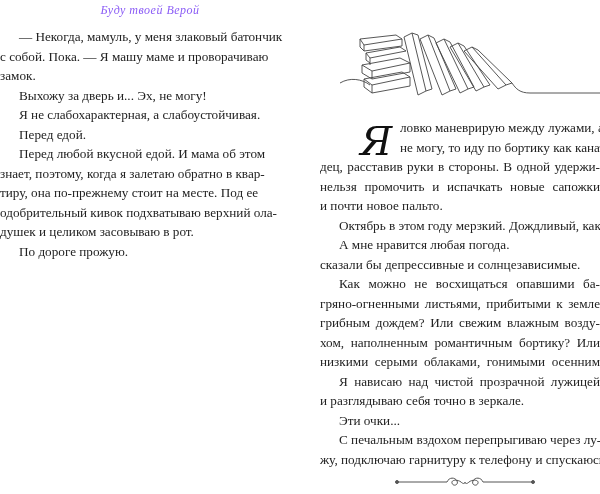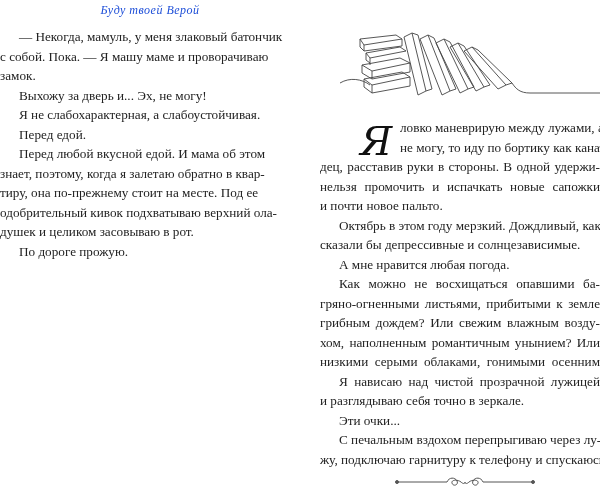--- a/index.html
+++ b/index.html
@@ -8,21 +8,21 @@
       font-family: "Liberation Serif", "DejaVu Serif", serif;
       color: #222222;
     }
     .page { position: absolute; top: 0; height: 494px; }
     .page-left { left: 0; width: 300px; }
     .page-right { left: 300px; width: 300px; }
 
     .running-head {
       position: absolute; top: 3px; left: 0; width: 300px;
       text-align: center; font-style: italic; font-size: 12px;
-      color: #1d4ed8; letter-spacing: 0.5px;
+      color: #8b5cf6; letter-spacing: 0.5px;
     }
     .text-block {
       position: absolute;
       font-size: 13.2px; line-height: 19.5px;
       text-align: justify;
     }
     .left-text { left: 0; top: 27px; width: 257px; }
     .right-page-text { left: 20px; top: 118px; width: 280px; }
     .line { display: block; text-align: justify; text-align-last: justify; white-space: nowrap; }
     .line.last { text-align-last: left; }
@@ -103,26 +103,26 @@
   <div class="text-block right-page-text">
     <div class="drop-para">
       <span class="dropcap">Я</span>
       <span class="line drop-line">ловко маневрирую между лужами, а где</span>
       <span class="line drop-line">не могу, то иду по бортику как канатохо-</span>
     </div>
     <span class="line">дец, расставив руки в стороны. В одной удержи-</span>
     <span class="line">нельзя промочить и испачкать новые сапожки</span>
     <span class="line last">и почти новое пальто.</span>
     <span class="line indent">Октябрь в этом году мерзкий. Дождливый, как</span>
+    <span class="line indent last">А мне нравится любая погода.</span>
     <span class="line last">сказали бы депрессивные и солнцезависимые.</span>
-    <span class="line indent last">А мне нравится любая погода.</span>
     <span class="line indent">Как можно не восхищаться опавшими ба-</span>
     <span class="line">гряно-огненными листьями, прибитыми к земле</span>
     <span class="line">грибным дождем? Или свежим влажным возду-</span>
-    <span class="line">хом, наполненным романтичным унынием? Или</span>
+    <span class="line">хом, наполненным романтичным бортику? Или</span>
     <span class="line">низкими серыми облаками, гонимыми осенним</span>
     <span class="line indent">Я нависаю над чистой прозрачной лужицей</span>
     <span class="line last">и разглядываю себя точно в зеркале.</span>
     <span class="line indent last">Эти очки...</span>
     <span class="line indent">С печальным вздохом перепрыгиваю через лу-</span>
     <span class="line">жу, подключаю гарнитуру к телефону и спускаюсь</span>
 
   </div>
 
   <div class="page-number">11</div>

